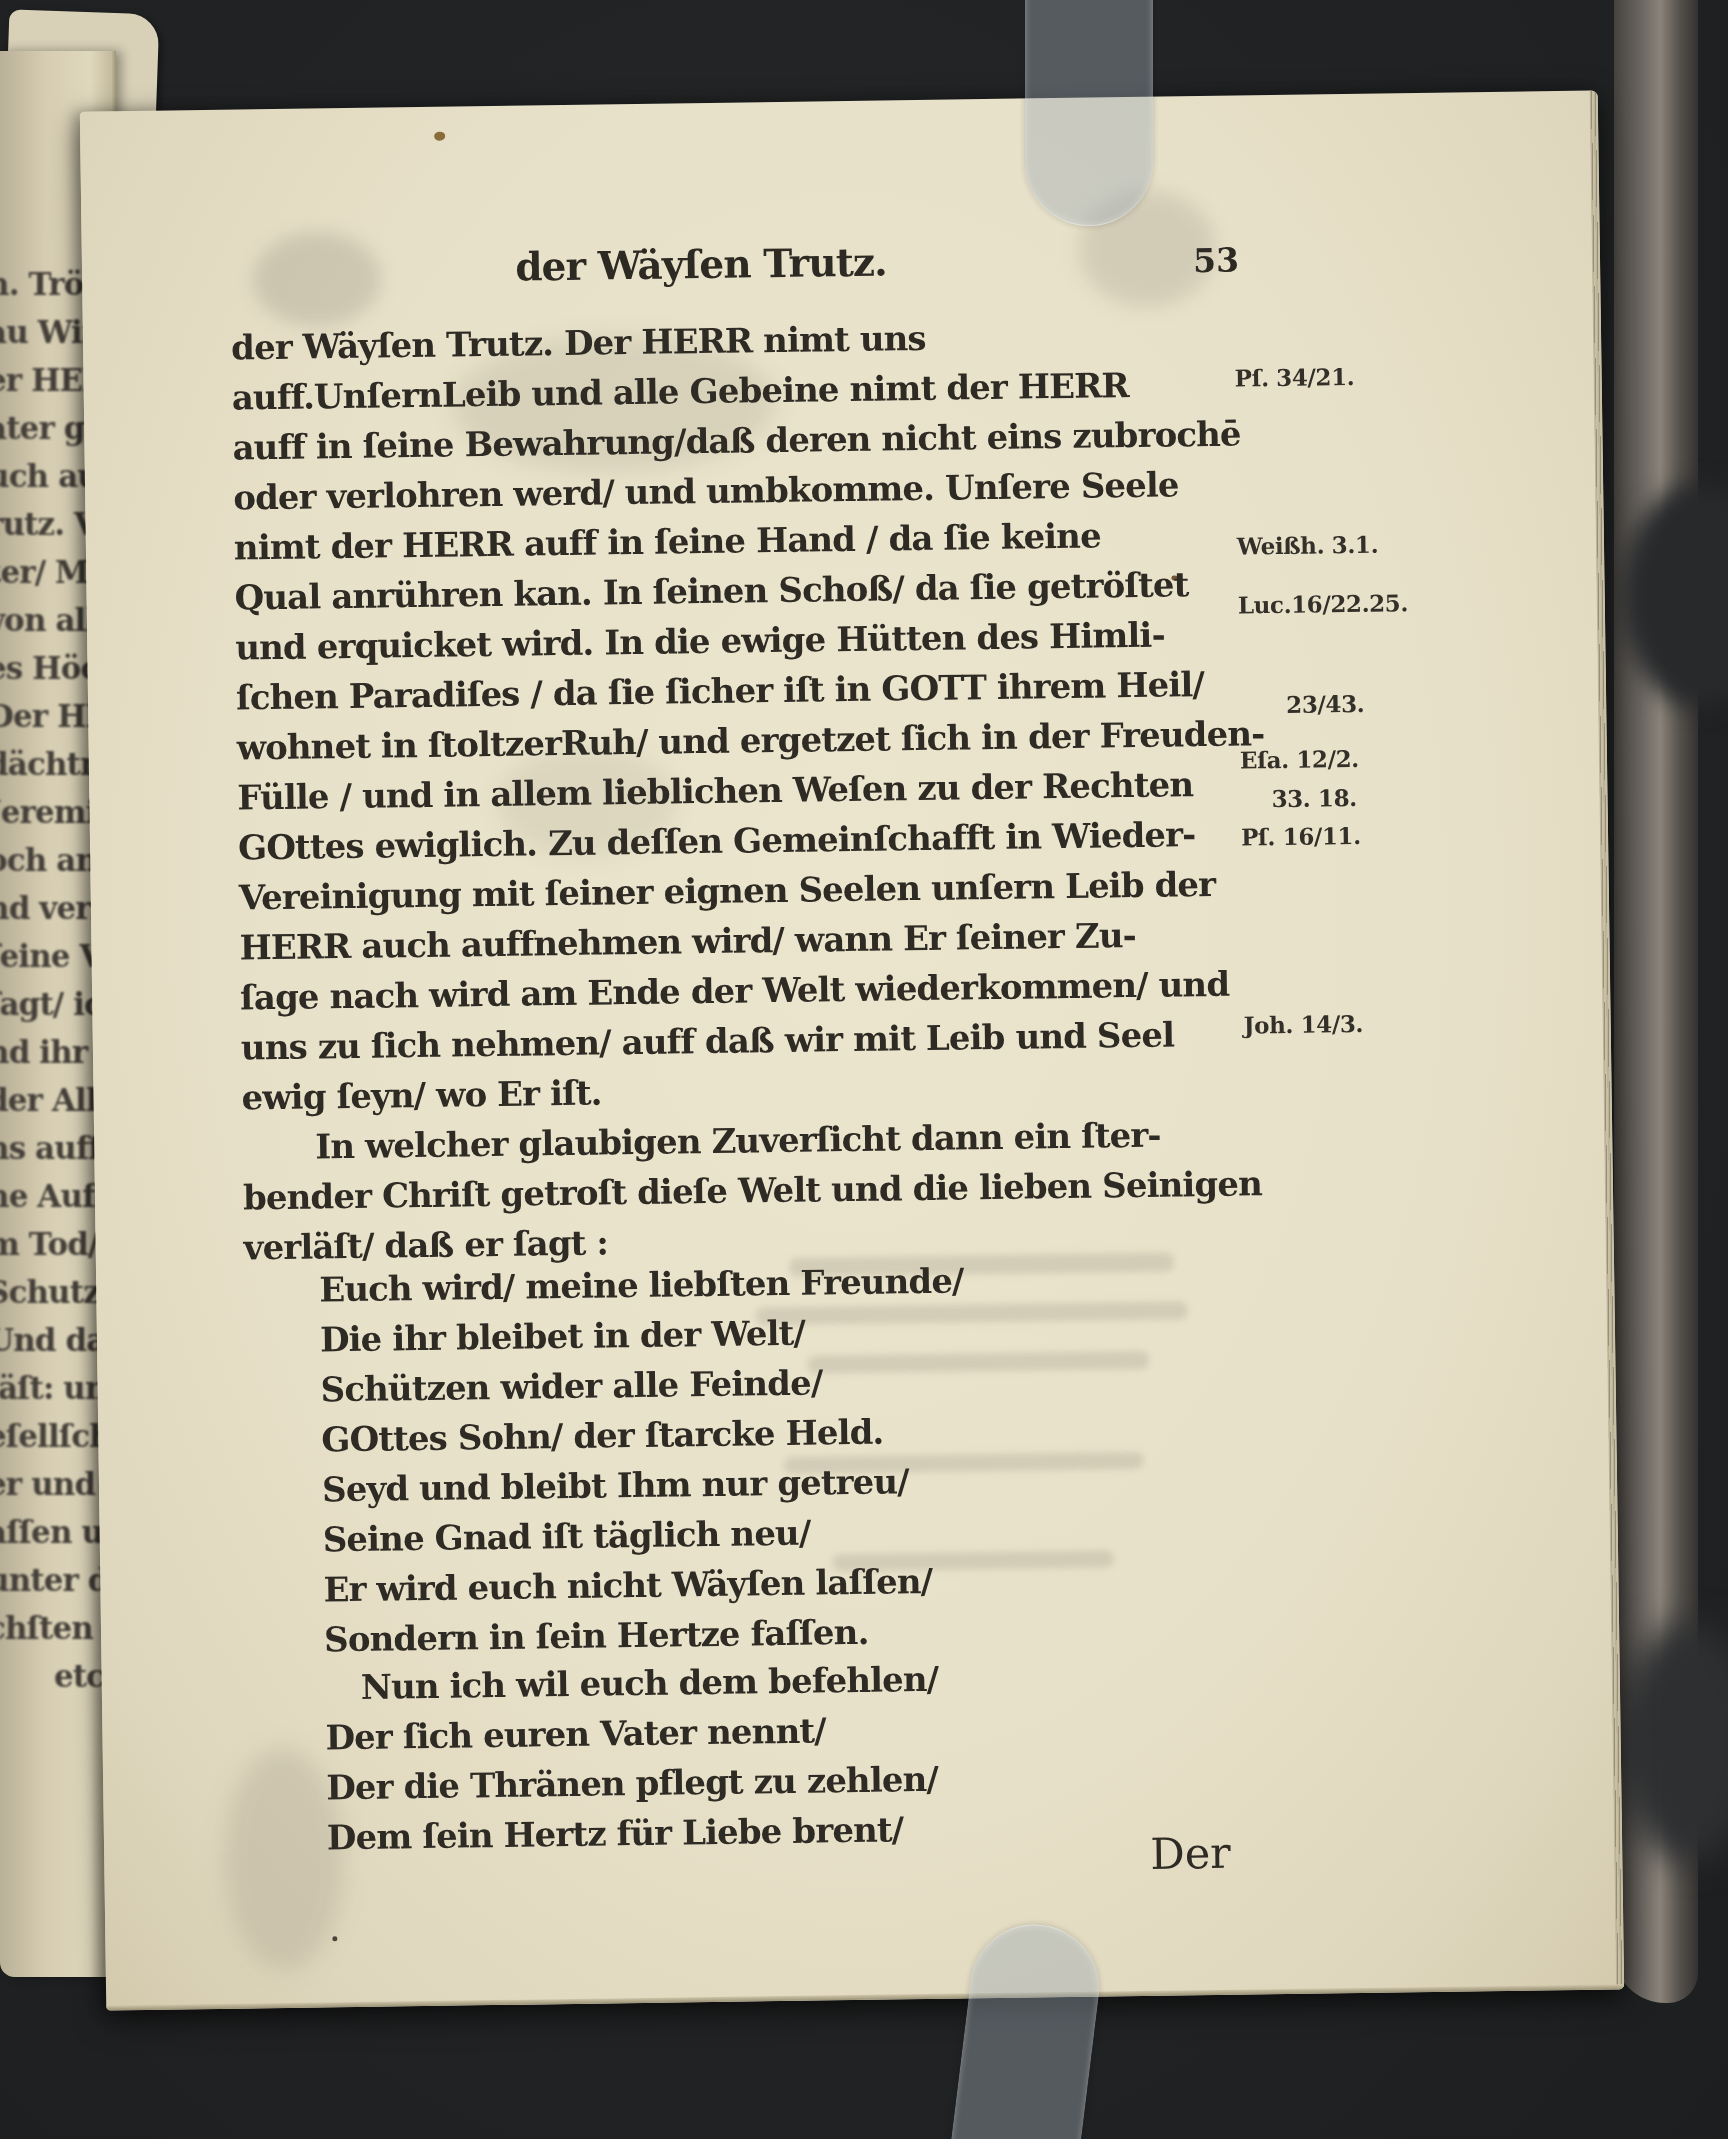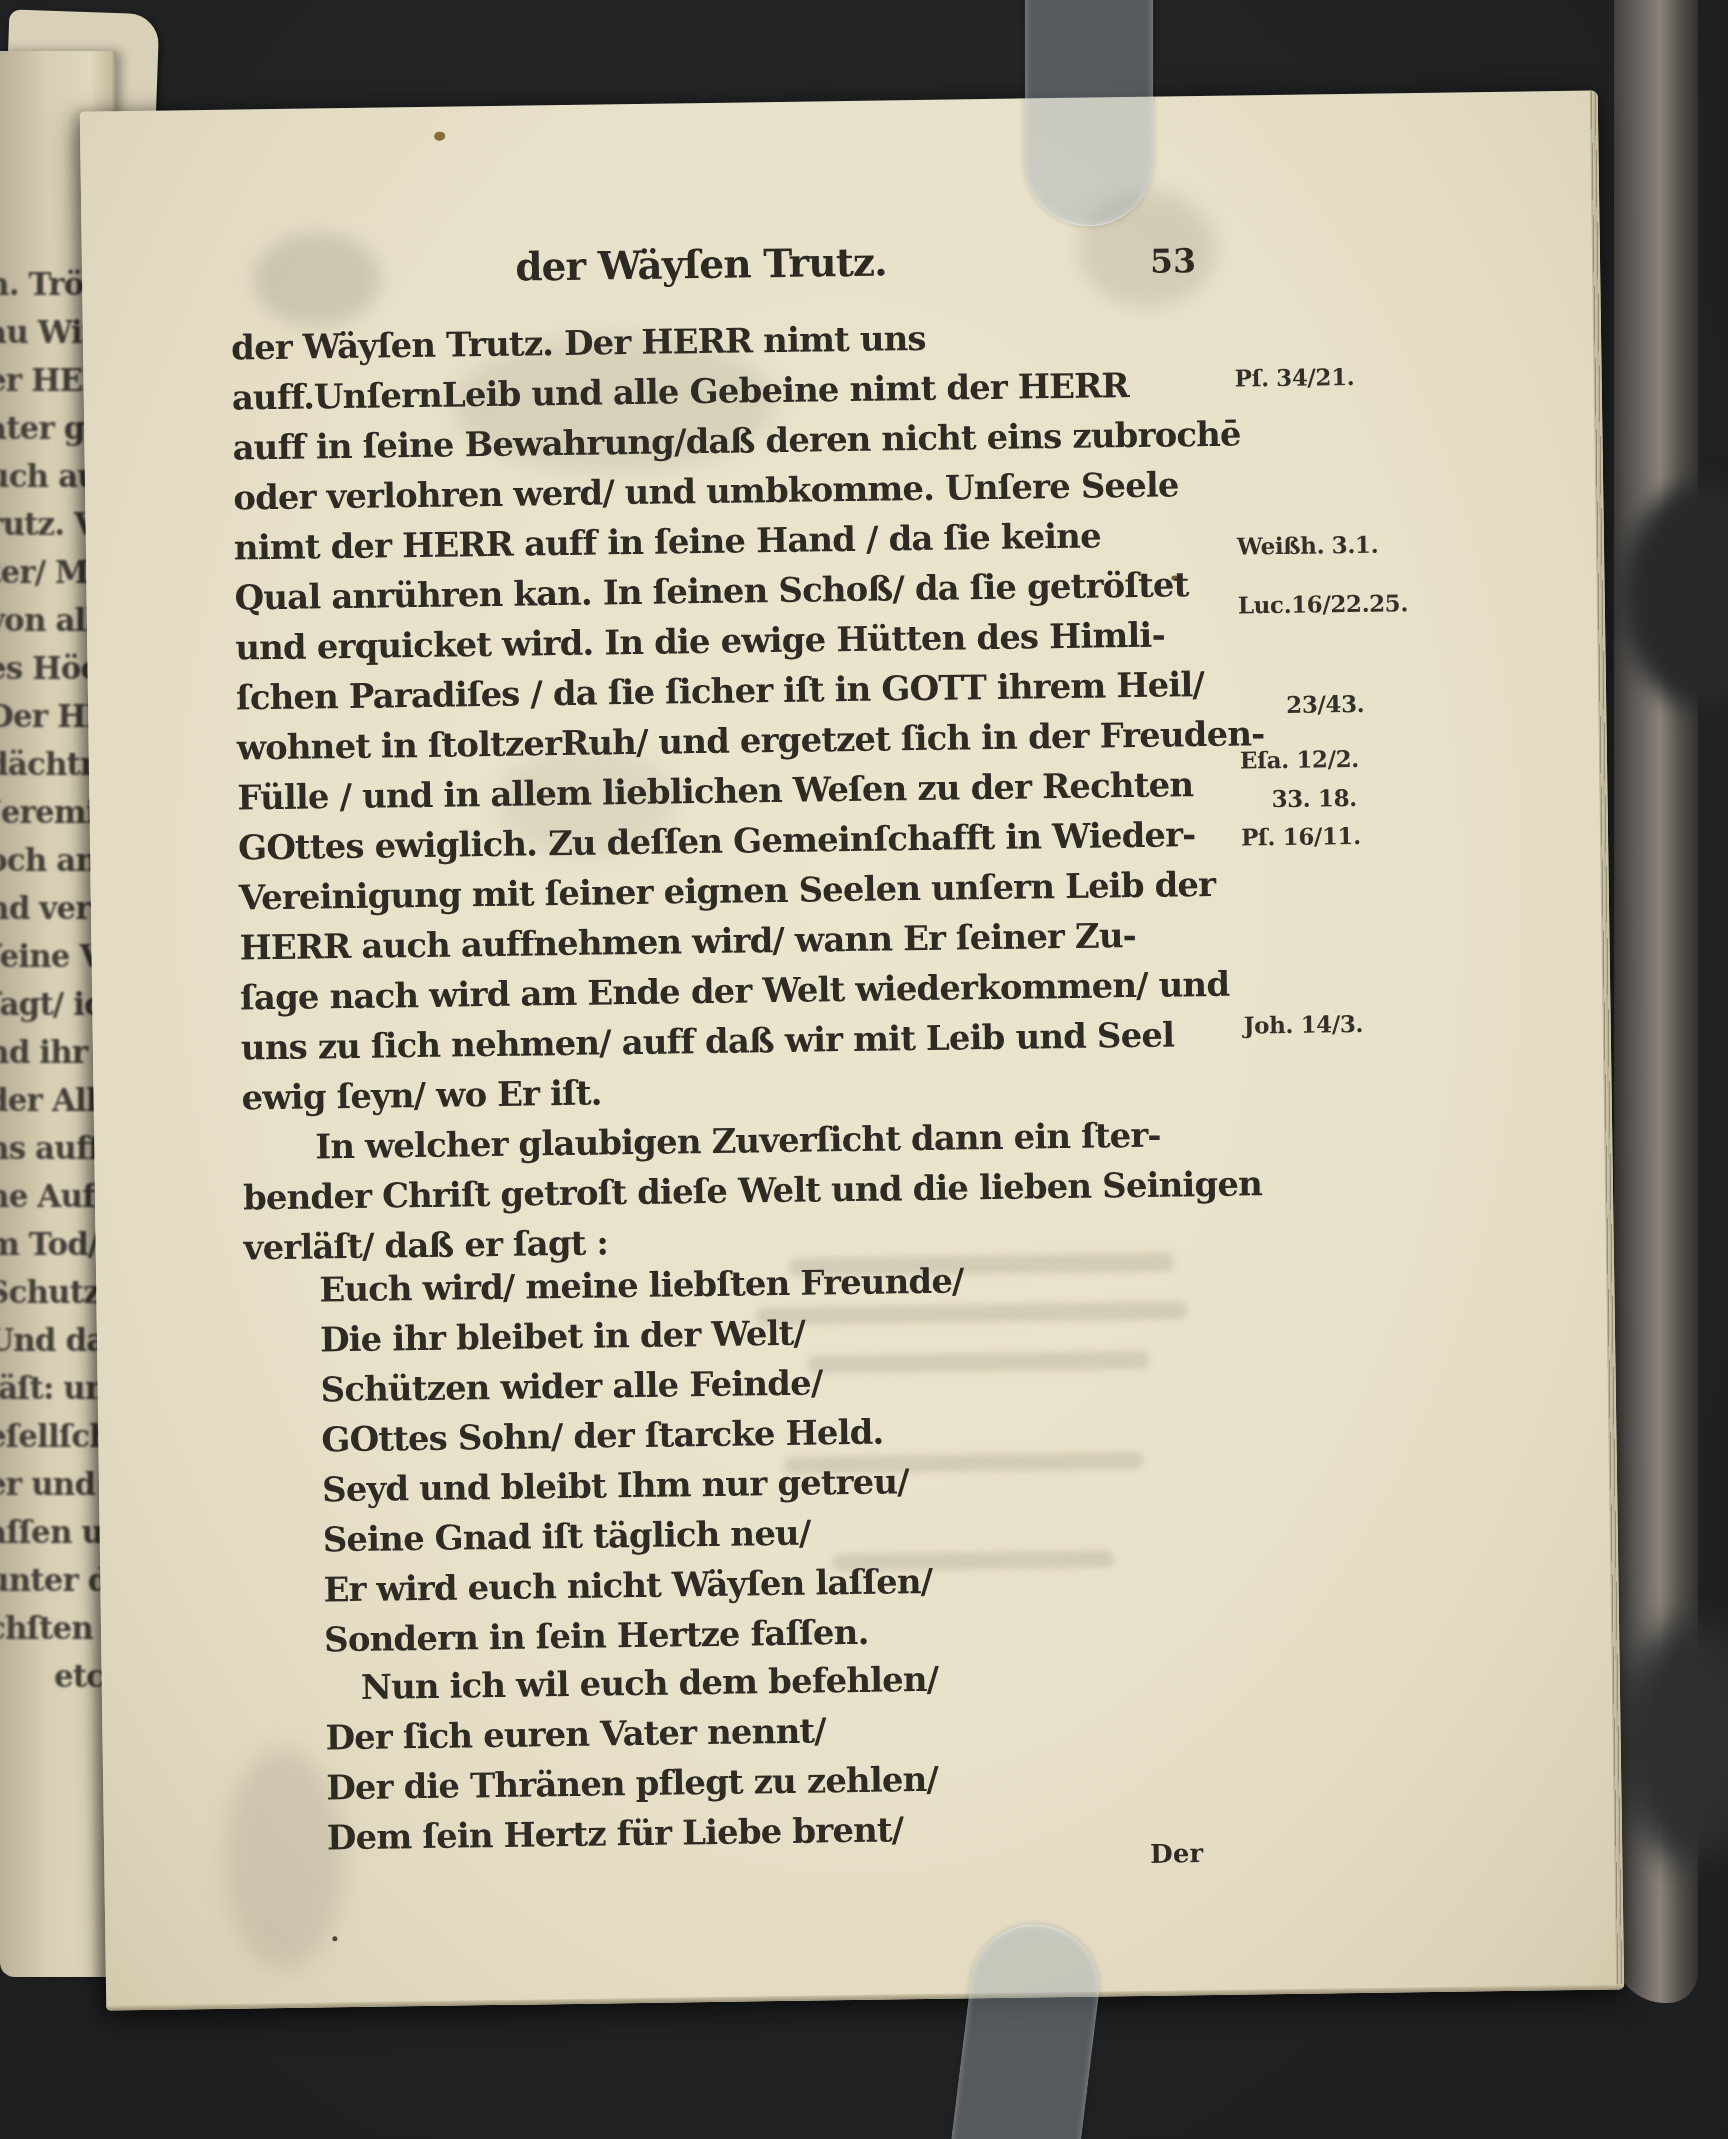--- a/index.html
+++ b/index.html
@@ -54,41 +54,41 @@
   .bottom-edge{
     position:absolute;left:0;bottom:0;width:100%;height:5.1px;
     background:linear-gradient(#cfc6aa,#9a9176);
   }
   
   .running-header{
     position:absolute;left:148px;top:138px;width:942px;text-align:center;
     font-weight:bold;font-size:39px;letter-spacing:-0.9px;color:#2d2923;
   }
   .page-number{
-    position:absolute;left:1068px;top:145px;
+    position:absolute;left:1111px;top:145px;
     font-weight:bold;font-size:33px;color:#2d2923;
   }
   .body-block{
     position:absolute;left:148px;top:213px;width:1027px;
     font-weight:bold;font-size:34px;letter-spacing:-0.9px;color:#2e2a24;
   }
   .line{height:50px;line-height:50px;white-space:nowrap;}
   .indent1{padding-left:73px;}
   .poem-block{
     position:absolute;left:223px;top:1156px;width:942px;
     font-weight:bold;font-size:34px;letter-spacing:-0.9px;color:#2e2a24;
   }
   .poem2-block{
     position:absolute;left:223px;top:1554px;width:942px;
     font-weight:bold;font-size:34px;letter-spacing:-0.9px;color:#2e2a24;
   }
   .indent2{padding-left:36px;}
   .catchword{
     position:absolute;left:1046px;top:1732px;height:50px;line-height:50px;
-    font-weight:bold;font-size:26px;color:#2e2a24;
+    font-weight:normal;font-size:43px;color:#2e2a24;
   }
   .margin-note{
     position:absolute;left:1151px;font-weight:bold;font-size:23px;letter-spacing:-0.4px;
     color:#332f29;white-space:nowrap;
   }
   .mn0{top:269px;} .mn1{top:437px;} .mn2{top:496px;} .mn3{top:596px;left:1198px;}
   .mn4{top:651px;} .mn5{top:690px;left:1182px;} .mn6{top:728px;} .mn7{top:916px;}
   
   .smudge{position:absolute;border-radius:50%;}
   .sm1{left:171px;top:124px;width:128px;height:94px;background:rgba(75,72,66,.16);filter:blur(8.6px);}

